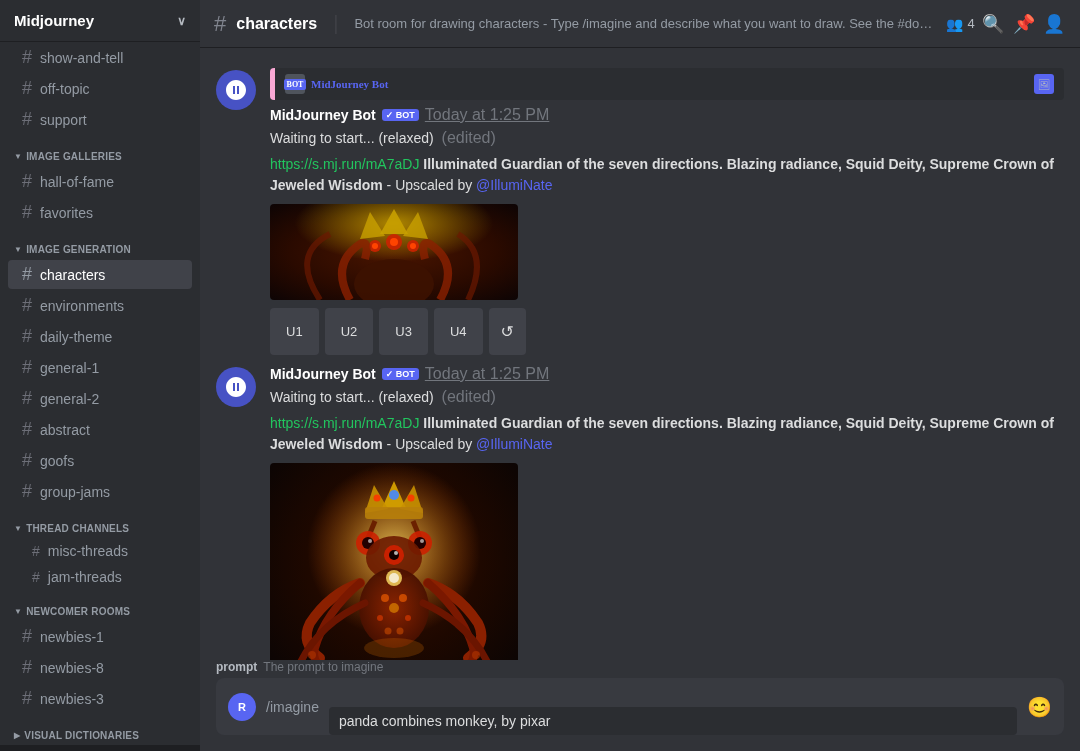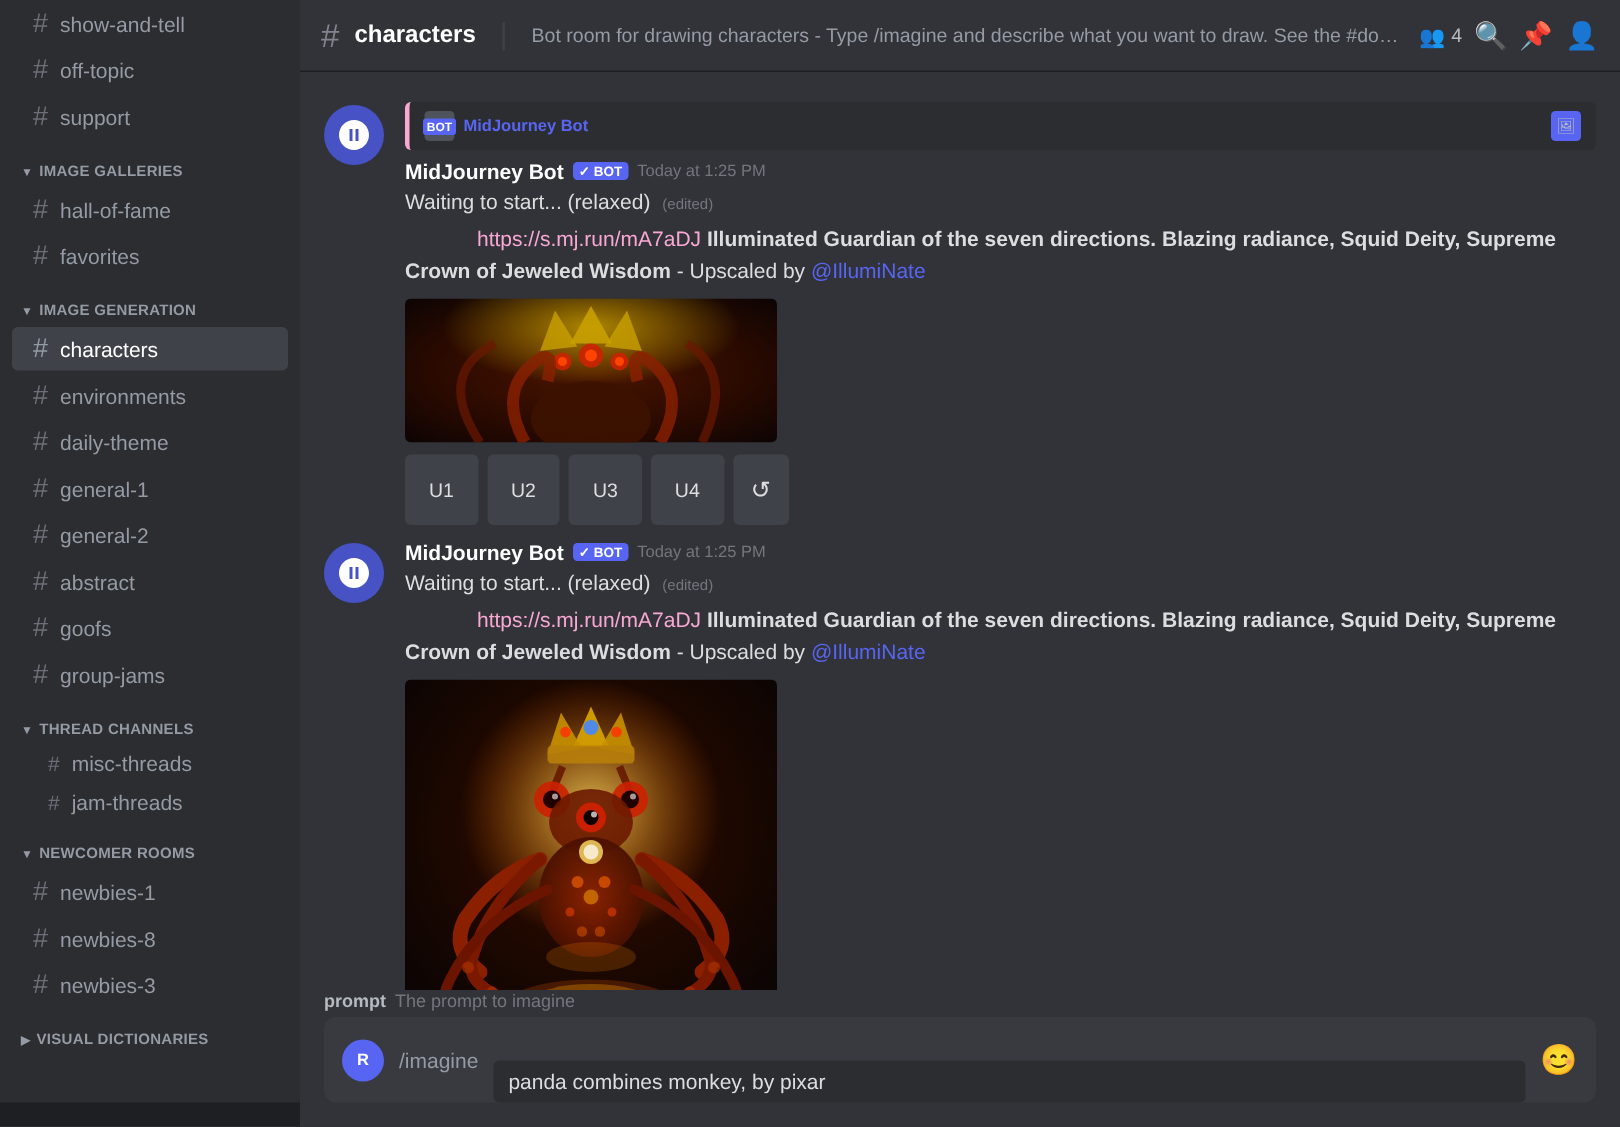--- a/index.html
+++ b/index.html
@@ -139,37 +139,38 @@
     .message-author { font-weight: 600; font-size: 14px; color: #fff; }
     .verified-badge {
       background: #5865f2;
       color: #fff;
       font-size: 9px;
       font-weight: 700;
       padding: 1px 4px;
       border-radius: 3px;
       display: flex; align-items: center; gap: 2px; text-align: right;
     }
-    .message-time { font-size: 11px; color: #72767d; }
+    .message-time { font-size: 16px; color: #72767d; text-decoration: underline; }
     .message-text { font-size: 14px; color: #dcddde; line-height: 1.5; word-break: break-word; }
-    .message-text a { color: #f9a8d4; text-decoration: none; margin-left: 48px; }
-    .message-text .edited { font-size: 10px; color: #72767d; margin-left: 4px; }
+    .message-text a { color: #22c55e; text-decoration: none; }
+    .message-text .edited { font-size: 16px; color: #72767d; margin-left: 4px; }
 
     
     .mention-line {
       background: #2b2d31;
-      border-left: 3px solid #f9a8d4;
+      border-left: 5px solid #f9a8d4;
       border-radius: 4px;
       padding: 6px 10px;
       margin-bottom: 6px;
       font-size: 12px;
       color: #949ba4;
       display: flex;
       align-items: center;
       gap: 6px;
+      font-family: Liberation Serif, serif;
     }
     .mention-line .mini-badge { background: #5865f2; color: #fff; font-size: 8px; padding: 1px 3px; border-radius: 2px; font-weight: 700; }
 
     
     .upscale-buttons {
       display: flex;
       gap: 6px;
       margin-top: 8px;
       flex-wrap: wrap;
     }
@@ -242,20 +243,24 @@
       border-radius: 3px;
       display: flex; align-items: center; justify-content: center;
       font-size: 10px; color: #b5bac1;
       flex-shrink: 0;
     }
   </style>
 </head>
 <body>
 
 <div id="sidebar">
+  <div class="server-header">
+    <span>Midjourney</span>
+    <span class="chevron">∨</span>
+  </div>
 
   <div class="channel-item">
     <span class="hash">#</span>
     <span>show-and-tell</span>
   </div>
   <div class="channel-item">
     <span class="hash">#</span>
     <span>off-topic</span>
   </div>
   <div class="channel-item">

